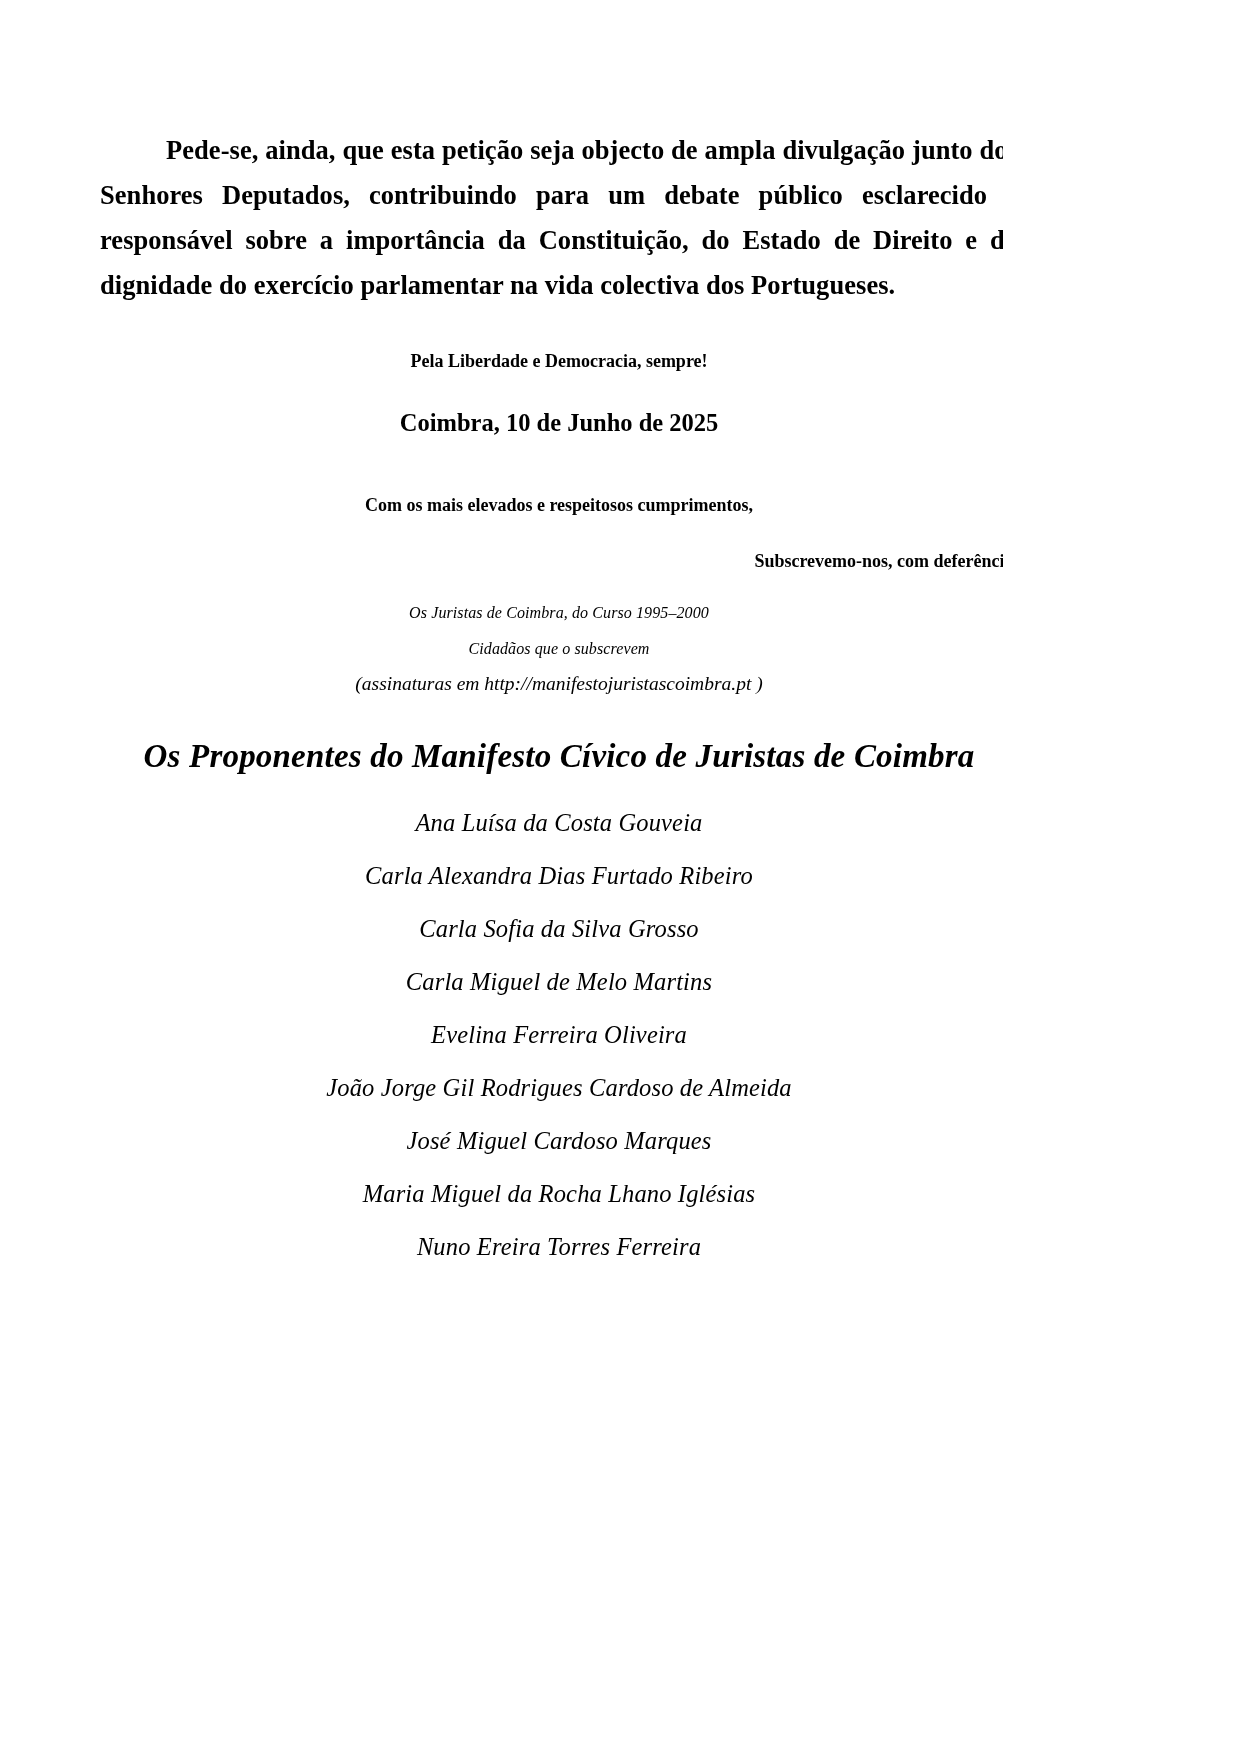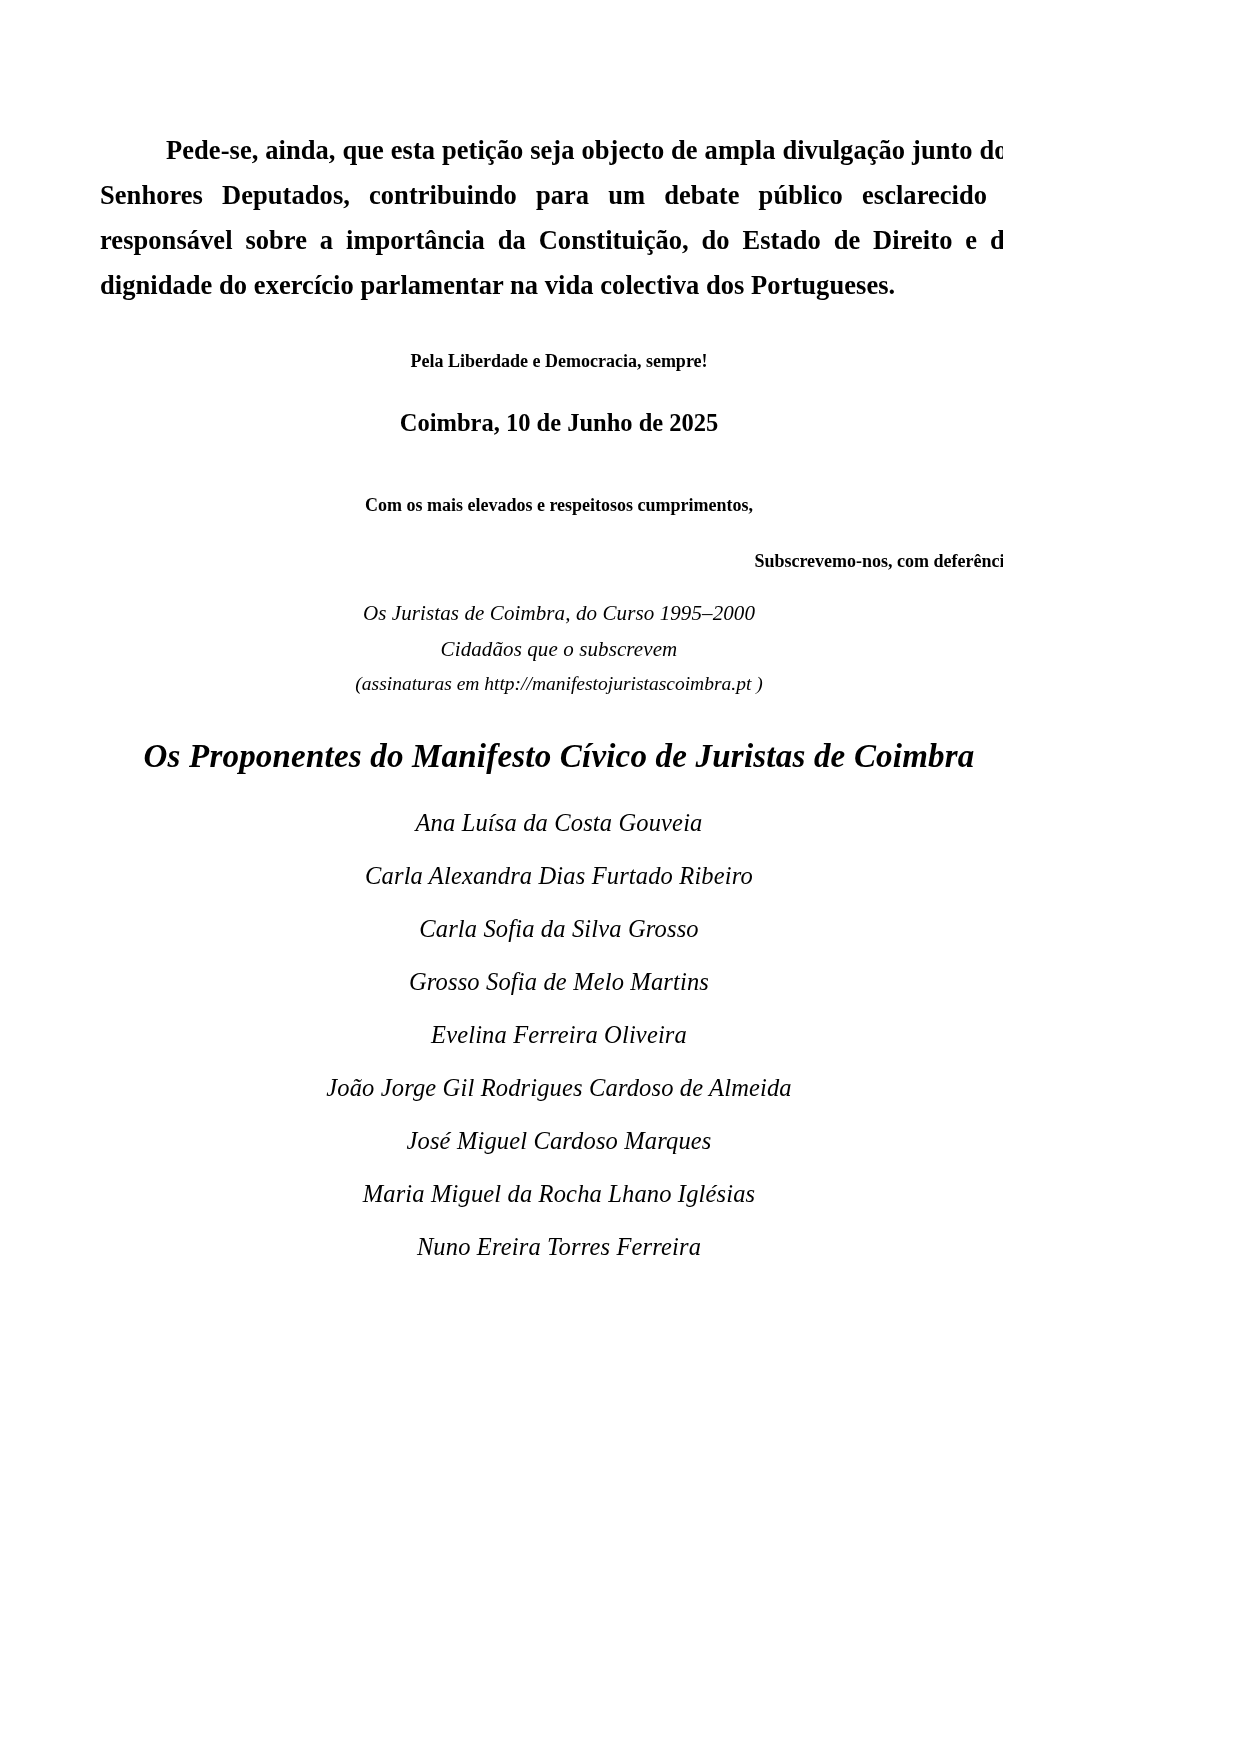--- a/index.html
+++ b/index.html
@@ -54,21 +54,21 @@
   .greeting    { margin-top: 46px; }
   .closing     { margin-top: 20px; text-align: right; }
 
   
   .sign-block {
     margin-top: 16px;
     text-align: center;
   }
   .sign-line {
     font-style: italic;
-    font-size: 21px;
+    font-size: 16px;
     line-height: 36px;
     margin: 0;
     letter-spacing: 0.1px;
   }
   .sign-url {
     font-style: italic;
     font-size: 19.5px;
     line-height: 30px;
     margin: 2px 0 0 0;
   }
@@ -122,21 +122,21 @@
       <p class="sign-line">Cidadãos que o subscrevem</p>
       <p class="sign-url">(assinaturas em http://manifestojuristascoimbra.pt )</p>
     </div>
 
     <p class="proponents-heading">Os Proponentes do Manifesto Cívico de Juristas de Coimbra</p>
 
     <ul class="names-list">
       <li class="name-item">Ana Luísa da Costa Gouveia</li>
       <li class="name-item">Carla Alexandra Dias Furtado Ribeiro</li>
       <li class="name-item">Carla Sofia da Silva Grosso</li>
-      <li class="name-item">Grosso Sofia de Melo Martins</li>
+      <li class="name-item">Carla Miguel de Melo Martins</li>
       <li class="name-item">Evelina Ferreira Oliveira</li>
       <li class="name-item">João Jorge Gil Rodrigues Cardoso de Almeida</li>
       <li class="name-item">José Miguel Cardoso Marques</li>
       <li class="name-item">Maria Miguel da Rocha Lhano Iglésias</li>
       <li class="name-item">Nuno Ereira Torres Ferreira</li>
     </ul>
 
   </div>
 </div>
 

